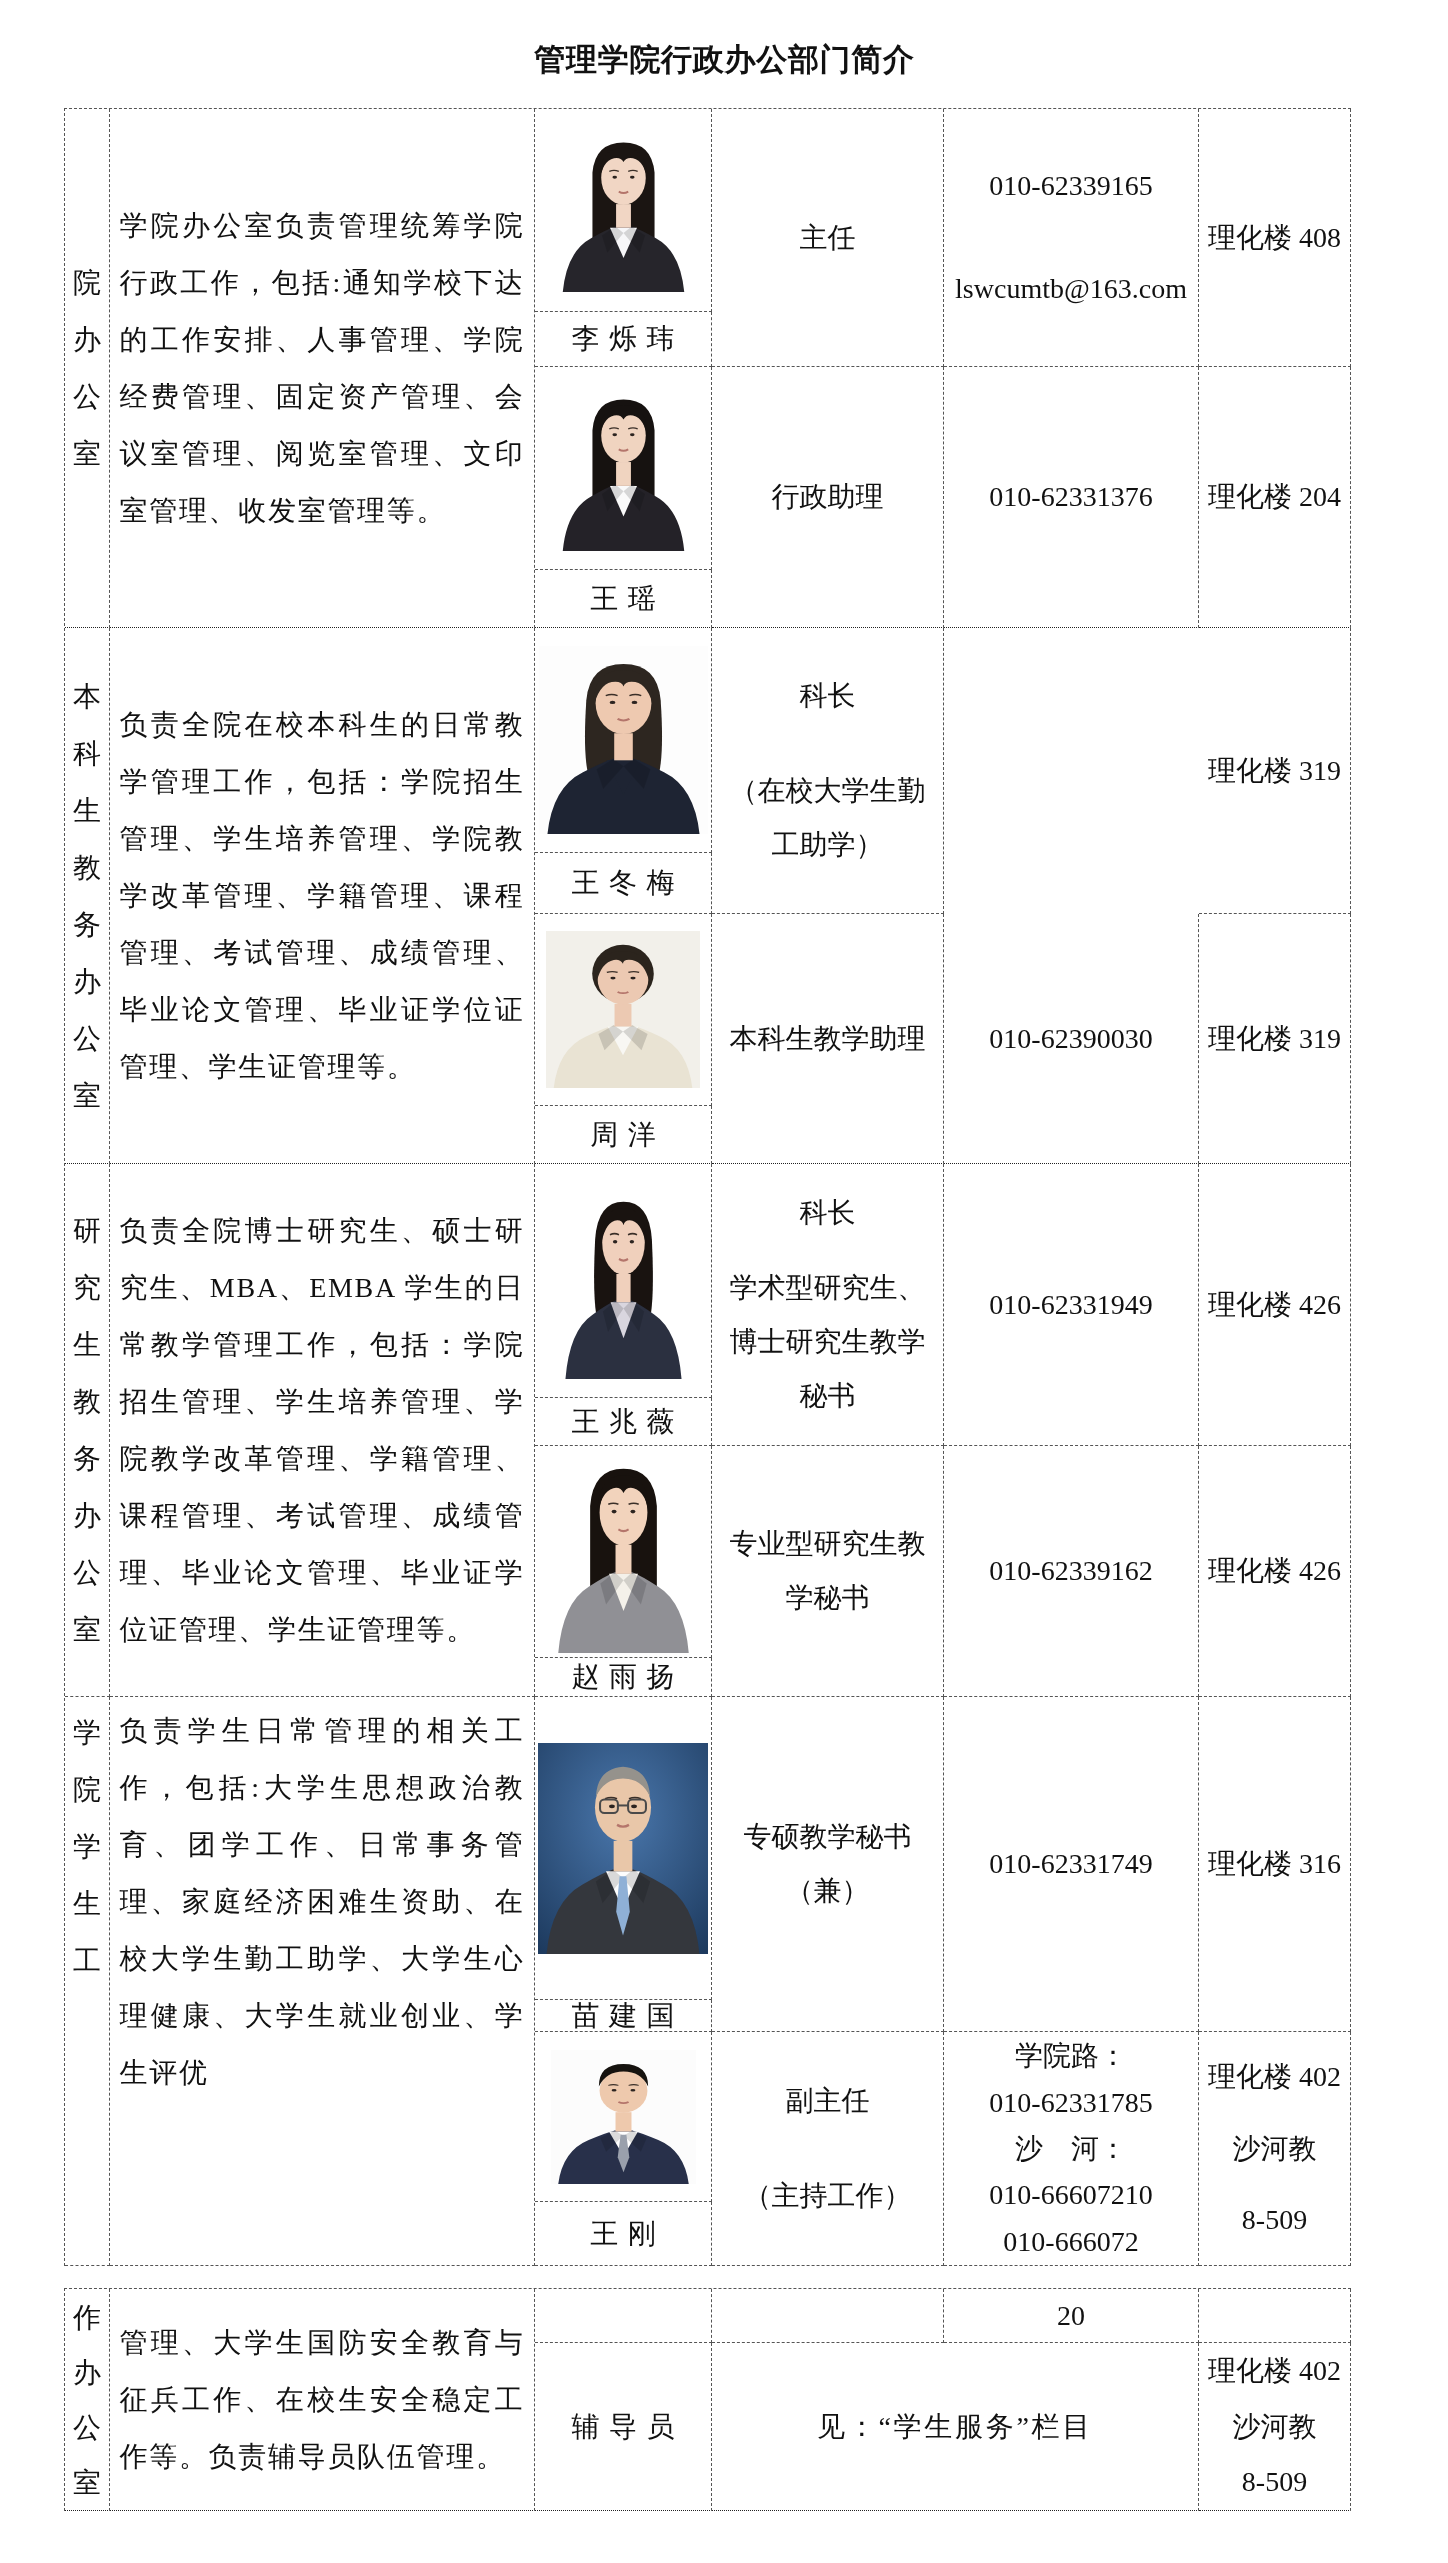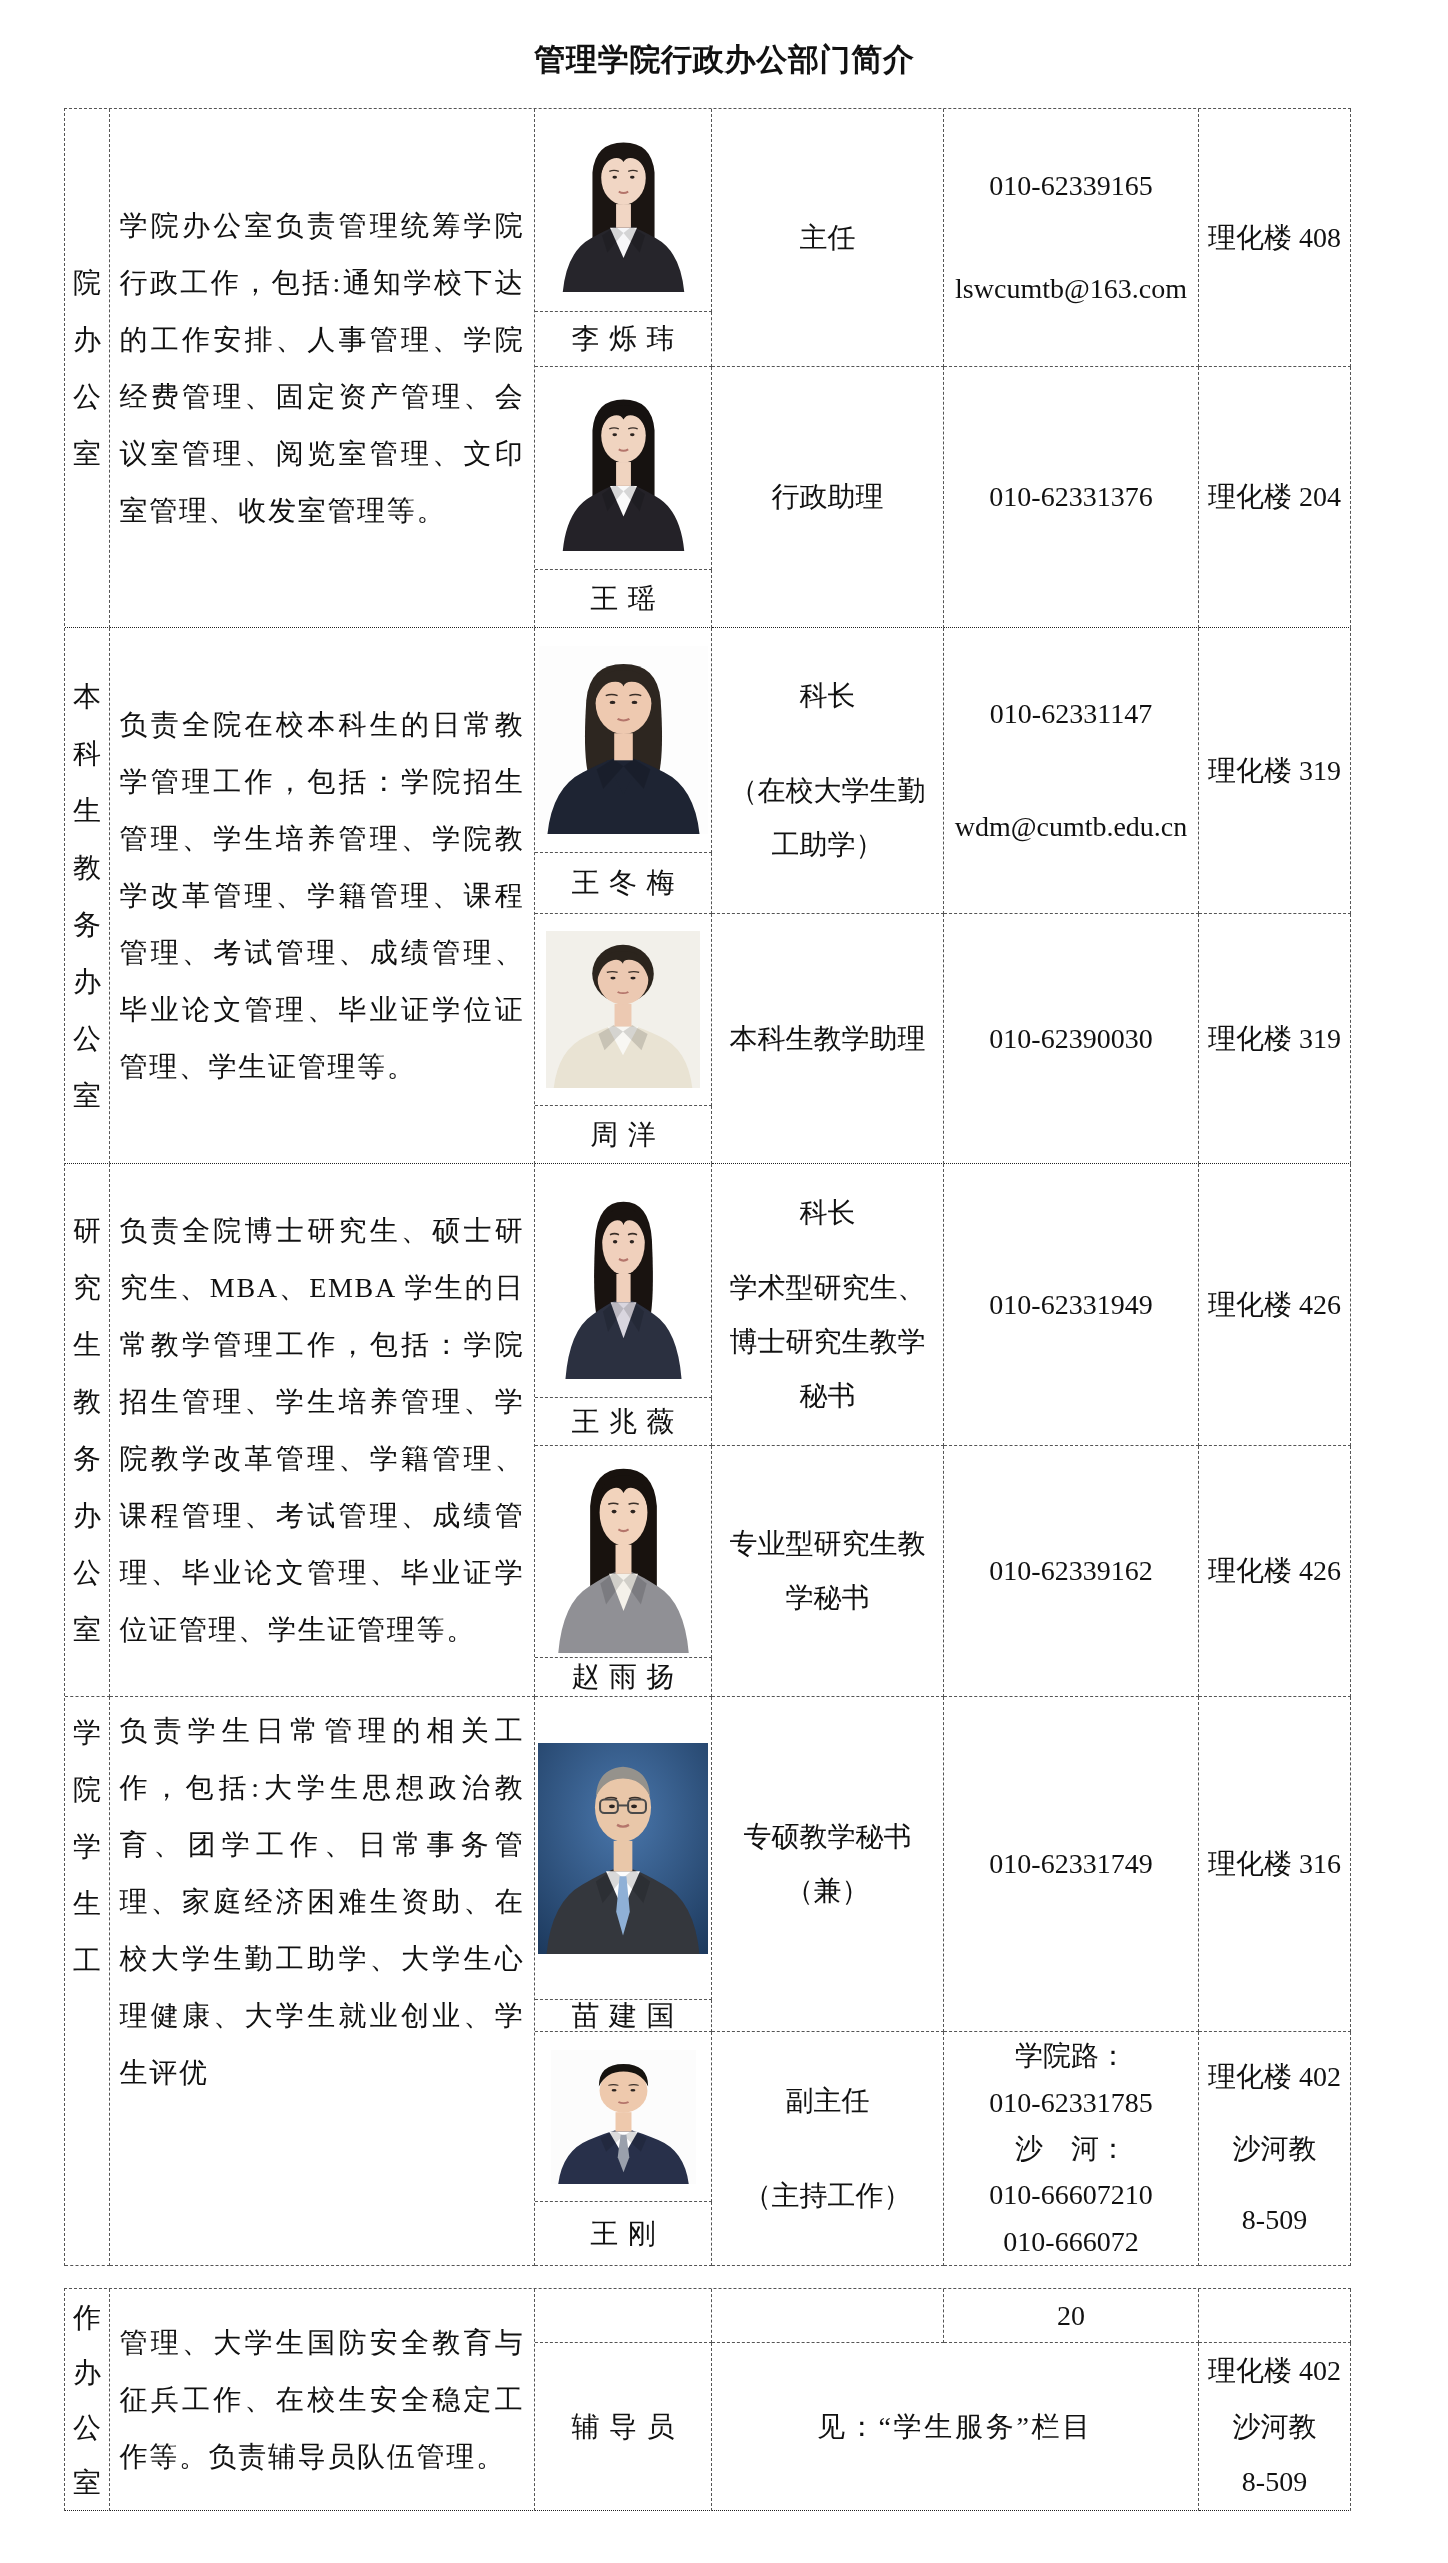--- a/index.html
+++ b/index.html
@@ -174,24 +174,20 @@
         <ellipse cx="56.5" cy="37.5" rx="1.7" ry="1.1" fill="#2c2420"></ellipse>
         <path d="M46.5,48.5 Q50,50.6 53.5,48.5" stroke="#b4756b" stroke-width="1.4" fill="none"></path>
         <path d="M32,42 Q31,16 50,16 Q69,16 68,42 Q65,26 57,24 Q51,23 50,27 Q49,23 43,24 Q35,26 32,42 Z" fill="#2d2620"></path>
       </svg>
     </div>
     <div class="cell name-cell" style="grid-area: 6 / 3;">王冬梅</div>
     <div class="cell mid-cell pos-cell" style="grid-area: 5 / 4 / 7;">
       <div class="pos-par">科长</div>
       <div class="pos-par">（在校大学生勤工助学）</div>
     </div>
-    <div class="cell mid-cell" style="grid-area: 5 / 5 / 7;">
-      <div class="line">010-62331147</div>
-      <div class="line">wdm@cumtb.edu.cn</div>
-    </div>
     <div class="cell mid-cell" style="grid-area: 5 / 6 / 7;">
       <div class="line">理化楼 319</div>
     </div>
     <div class="cell photo-cell" style="grid-area: 7 / 3;">
       <svg viewBox="0 0 100 125" width="154" height="157" preserveAspectRatio="none">
         <rect x="0" y="0" width="100" height="125" fill="#f2f0ea"></rect>
         <ellipse cx="50" cy="34" rx="20" ry="23" fill="#2b241d"></ellipse>
         <path d="M5,125 Q8,94 26,84 Q38,77 44,75 L56,75 Q62,77 74,84 Q92,94 95,125 Z" fill="#e9e3d3"></path>
         <polygon points="40,76 50,99 60,76" fill="#f8f7f3"></polygon>
         <polygon points="44,75 50,80 38,95 34,82" fill="rgba(0,0,0,0.14)"></polygon>

